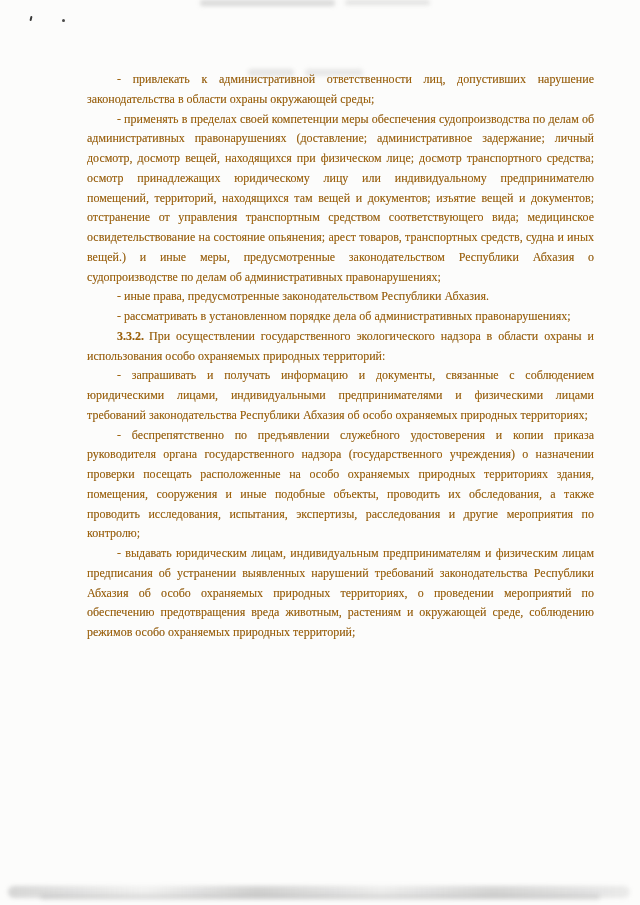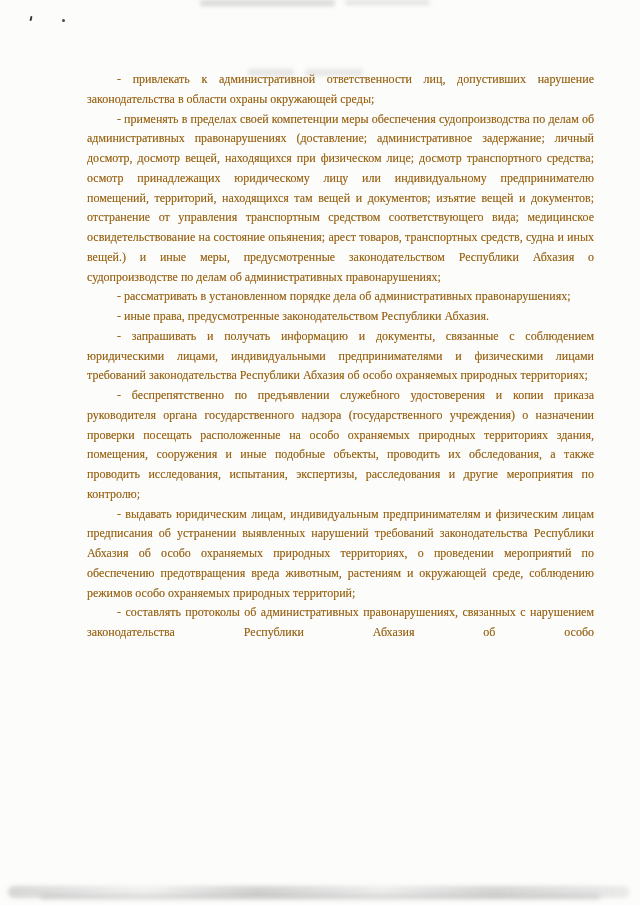--- a/index.html
+++ b/index.html
@@ -51,24 +51,24 @@
   <div class="artifact speck-1"></div>
   <div class="artifact speck-2"></div>
   <div class="artifact smudge-top-a"></div>
   <div class="artifact smudge-top-b"></div>
   <div class="artifact smudge-head-a"></div>
   <div class="artifact smudge-head-b"></div>
 
   <div class="text-block">
     <p><b class="pnum"></b><span>- привлекать к административной ответственности лиц, допустивших нарушение законодательства в области охраны окружающей среды;</span></p>
     <p><b class="pnum"></b><span>- применять в пределах своей компетенции меры обеспечения судопроизводства по делам об административных правонарушениях (доставление; административное задержание; личный досмотр, досмотр вещей, находящихся при физическом лице; досмотр транспортного средства; осмотр принадлежащих юридическому лицу или индивидуальному предпринимателю помещений, территорий, находящихся там вещей и документов; изъятие вещей и документов; отстранение от управления транспортным средством соответствующего вида; медицинское освидетельствование на состояние опьянения; арест товаров, транспортных средств, судна и иных вещей.) и иные меры, предусмотренные законодательством Республики Абхазия о судопроизводстве по делам об административных правонарушениях;</span></p>
+    <p><b class="pnum"></b><span>- иные права, предусмотренные законодательством Республики Абхазия.</span></p>
     <p><b class="pnum"></b><span>- рассматривать в установленном порядке дела об административных правонарушениях;</span></p>
-    <p><b class="pnum"></b><span>- иные права, предусмотренные законодательством Республики Абхазия.</span></p>
+    <p><b class="pnum">3.3.2.</b><span>При осуществлении государственного экологического надзора в области охраны и использования особо охраняемых природных территорий:</span></p>
     <p><b class="pnum"></b><span>- запрашивать и получать информацию и документы, связанные с соблюдением юридическими лицами, индивидуальными предпринимателями и физическими лицами требований законодательства Республики Абхазия об особо охраняемых природных территориях;</span></p>
     <p><b class="pnum"></b><span>- беспрепятственно по предъявлении служебного удостоверения и копии приказа руководителя органа государственного надзора (государственного учреждения) о назначении проверки посещать расположенные на особо охраняемых природных территориях здания, помещения, сооружения и иные подобные объекты, проводить их обследования, а также проводить исследования, испытания, экспертизы, расследования и другие мероприятия по контролю;</span></p>
     <p><b class="pnum"></b><span>- выдавать юридическим лицам, индивидуальным предпринимателям и физическим лицам предписания об устранении выявленных нарушений требований законодательства Республики Абхазия об особо охраняемых природных территориях, о проведении мероприятий по обеспечению предотвращения вреда животным, растениям и окружающей среде, соблюдению режимов особо охраняемых природных территорий;</span></p>
-    <p class="continued"><b class="pnum"></b><span>- составлять протоколы об административных правонарушениях, связанных с нарушением законодательства Республики Абхазия об особо</span></p>
   </div>
 
   <div class="artifact smudge-bottom"></div>
   <div class="artifact smudge-bottom2"></div>
 
 </div>
 
 </body></html>

